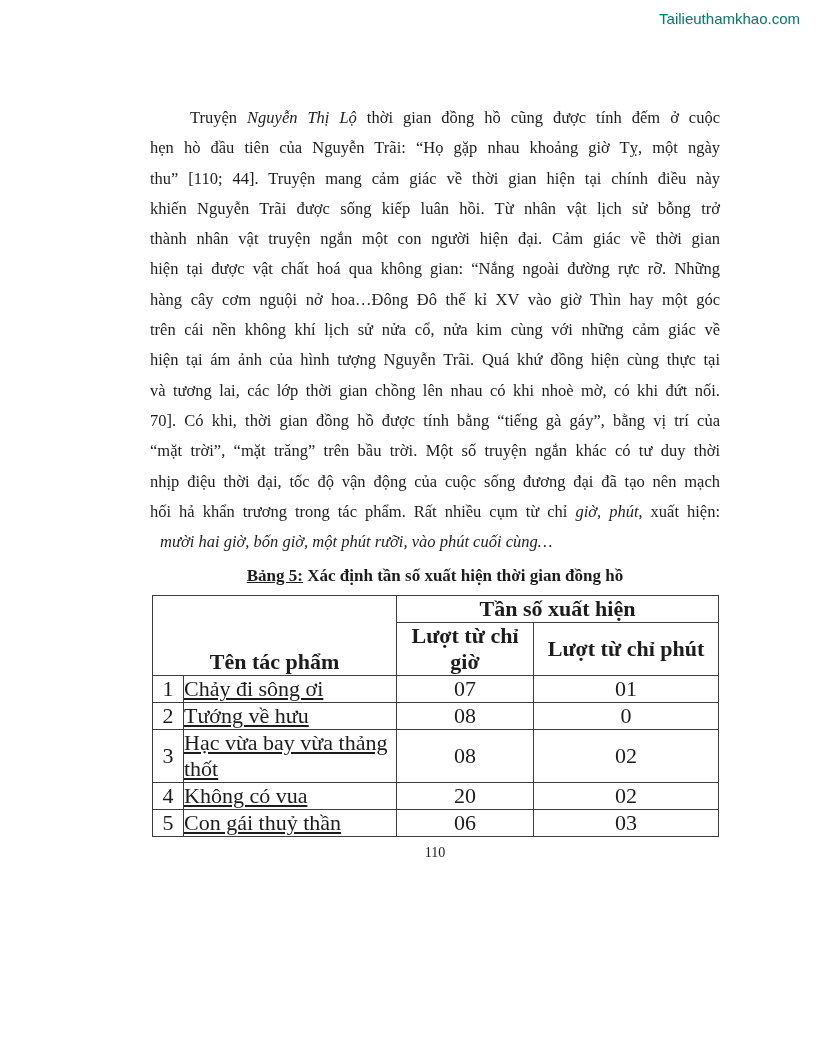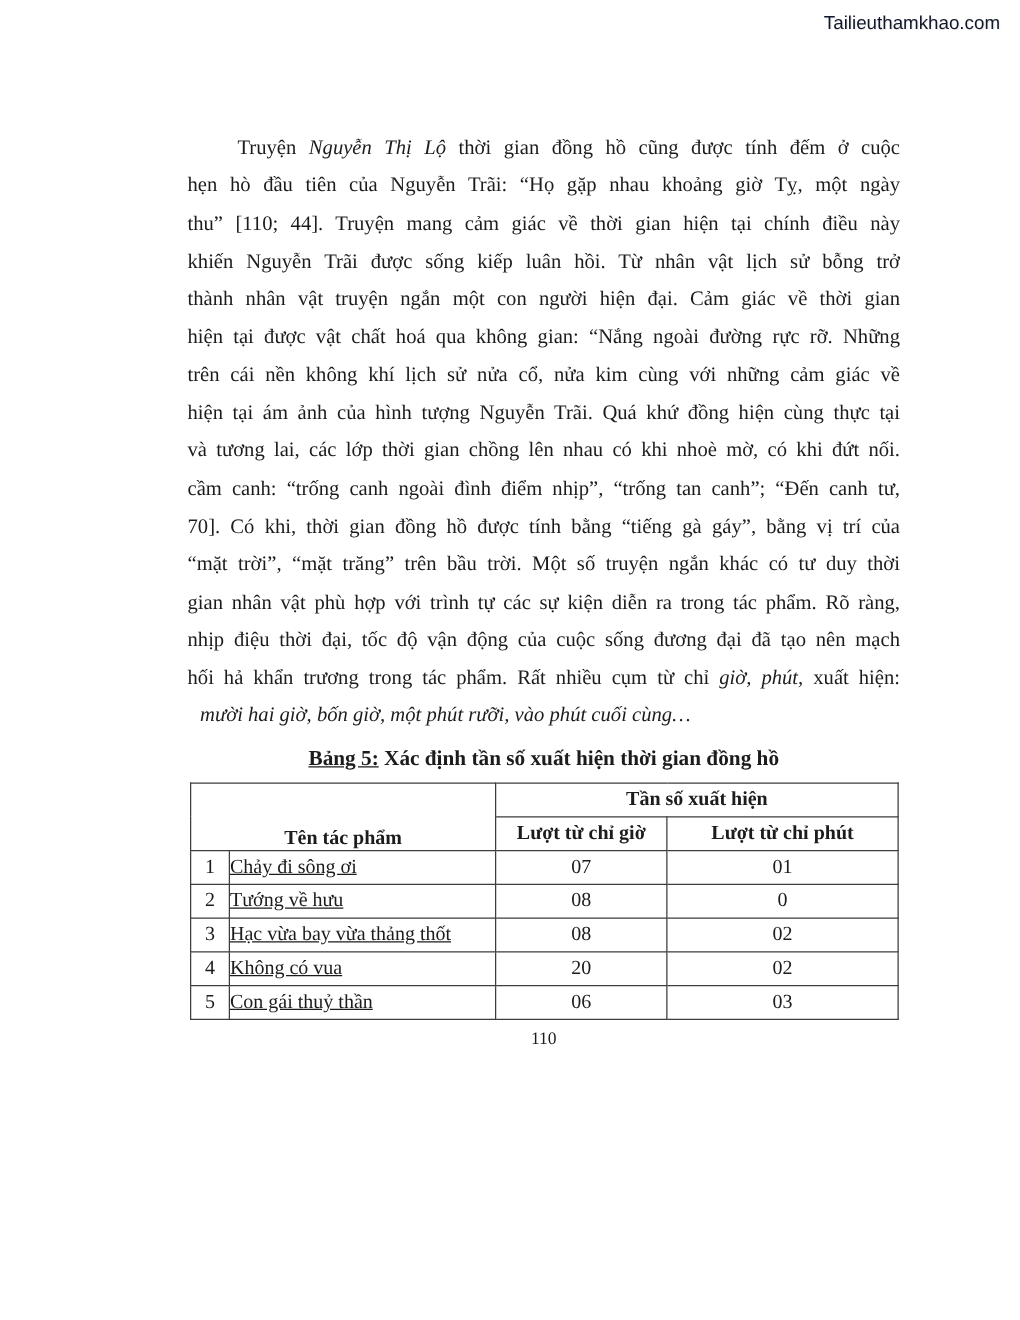--- a/index.html
+++ b/index.html
@@ -9,21 +9,21 @@
     font-family:"Liberation Serif","DejaVu Serif",serif;
     color:#1c1c1c;
     position:relative;
     overflow:hidden;
   }
   .page { position:absolute; inset:0; }
 
   .watermark {
     position:absolute; top:10px; right:16px;
     font-family:"Liberation Sans","DejaVu Sans",sans-serif;
-    font-size:15px; color:#0f172a;
+    font-size:15px; color:#0f766e;
     text-shadow:1px 1px 0 #efefef;
   }
 
   .content {
     position:absolute; left:150px; top:103px; width:570px;
   }
 
   .para .line {
     font-size:16.5px; line-height:30.3px;
     text-align:justify; text-align-last:justify;
@@ -44,21 +44,21 @@
     margin:8px 0 0 2px;
     border-collapse:collapse; table-layout:fixed;
     width:566px;
   }
   table.freq col.c-no    { width:31px; }
   table.freq col.c-title { width:213px; }
   table.freq col.c-gio   { width:137px; }
   table.freq col.c-phut  { width:185px; }
   table.freq th, table.freq td {
     border:1px solid #3d3d3d;
-    font-size:16px;
+    font-size:22px;
     height:26px; padding:0;
     overflow:hidden;
   }
   table.freq th { font-weight:bold; text-align:center; }
   th.title-cell { vertical-align:bottom; padding-bottom:4px; }
   td.no  { text-align:center; }
   td.title { text-align:left; padding-left:12px;text-decoration:underline; }
   td.num { text-align:center;margin-top:36px; }
 
   .page-number {
@@ -75,27 +75,26 @@
 
   <div class="content">
 
     <div class="para">
         <div class="line first"><span>Truyện </span><span class="it">Nguyễn Thị Lộ</span><span> thời gian đồng hồ cũng được tính đếm ở cuộc</span></div>
         <div class="line"><span>hẹn hò đầu tiên của Nguyễn Trãi: “Họ gặp nhau khoảng giờ Tỵ, một ngày</span></div>
         <div class="line"><span>thu” [110; 44]. Truyện mang cảm giác về thời gian hiện tại chính điều này</span></div>
         <div class="line"><span>khiến Nguyễn Trãi được sống kiếp luân hồi. Từ nhân vật lịch sử bỗng trở</span></div>
         <div class="line"><span>thành nhân vật truyện ngắn một con người hiện đại. Cảm giác về thời gian</span></div>
         <div class="line"><span>hiện tại được vật chất hoá qua không gian: “Nắng ngoài đường rực rỡ. Những</span></div>
+        <div class="line"><span>hàng cây cơm nguội nở hoa…Đông Đô thế kỉ XV vào giờ Thìn hay một góc</span></div>
         <div class="line"><span>trên cái nền không khí lịch sử nửa cổ, nửa kim cùng với những cảm giác về</span></div>
         <div class="line"><span>hiện tại ám ảnh của hình tượng Nguyễn Trãi. Quá khứ đồng hiện cùng thực tại</span></div>
         <div class="line"><span>và tương lai, các lớp thời gian chồng lên nhau có khi nhoè mờ, có khi đứt nối.</span></div>
-        <div class="line"><span>cầm canh: “trống canh ngoài đình điểm nhịp”, “trống tan canh”; “Đến canh tư,</span></div>
         <div class="line"><span>70]. Có khi, thời gian đồng hồ được tính bằng “tiếng gà gáy”, bằng vị trí của</span></div>
         <div class="line"><span>“mặt trời”, “mặt trăng” trên bầu trời. Một số truyện ngắn khác có tư duy thời</span></div>
-        <div class="line"><span>gian nhân vật phù hợp với trình tự các sự kiện diễn ra trong tác phẩm. Rõ ràng,</span></div>
         <div class="line"><span>nhịp điệu thời đại, tốc độ vận động của cuộc sống đương đại đã tạo nên mạch</span></div>
         <div class="line"><span>hối hả khẩn trương trong tác phẩm. Rất nhiều cụm từ chỉ </span><span class="it">giờ, phút</span><span>, xuất hiện:</span></div>
         <div class="line last"><span class="it">mười hai giờ, bốn giờ, một phút rưỡi, vào phút cuối cùng…</span></div>
       </div>
 
     <div class="caption">
       <span class="cap-label">Bảng 5:</span><span> Xác định tần số xuất hiện thời gian đồng hồ</span>
     </div>
 
     <table class="freq">

